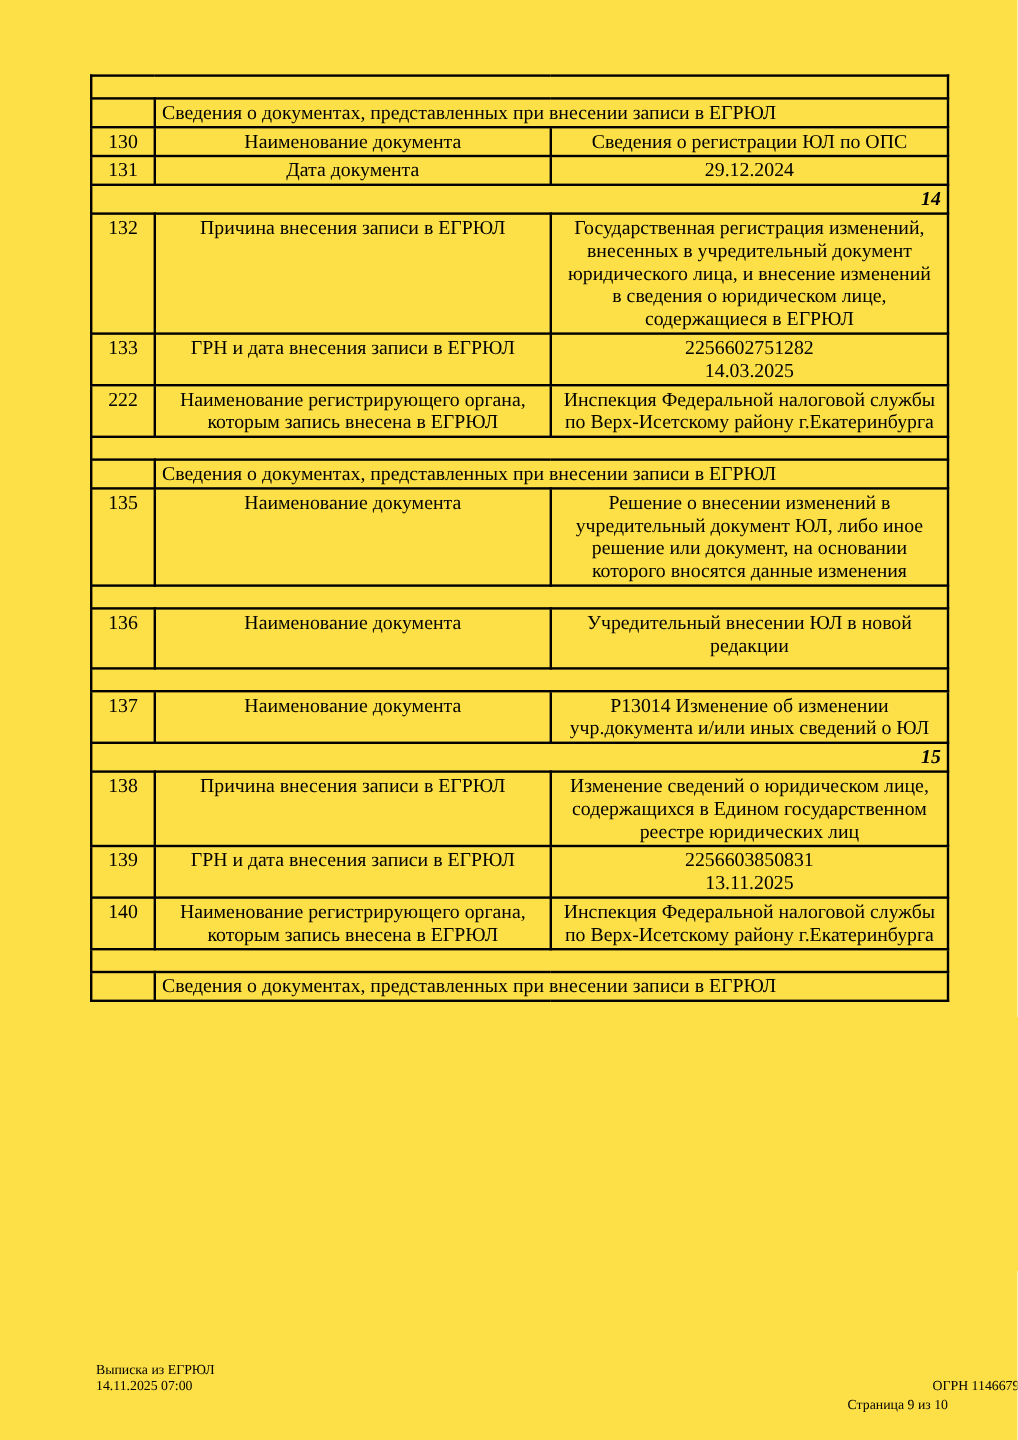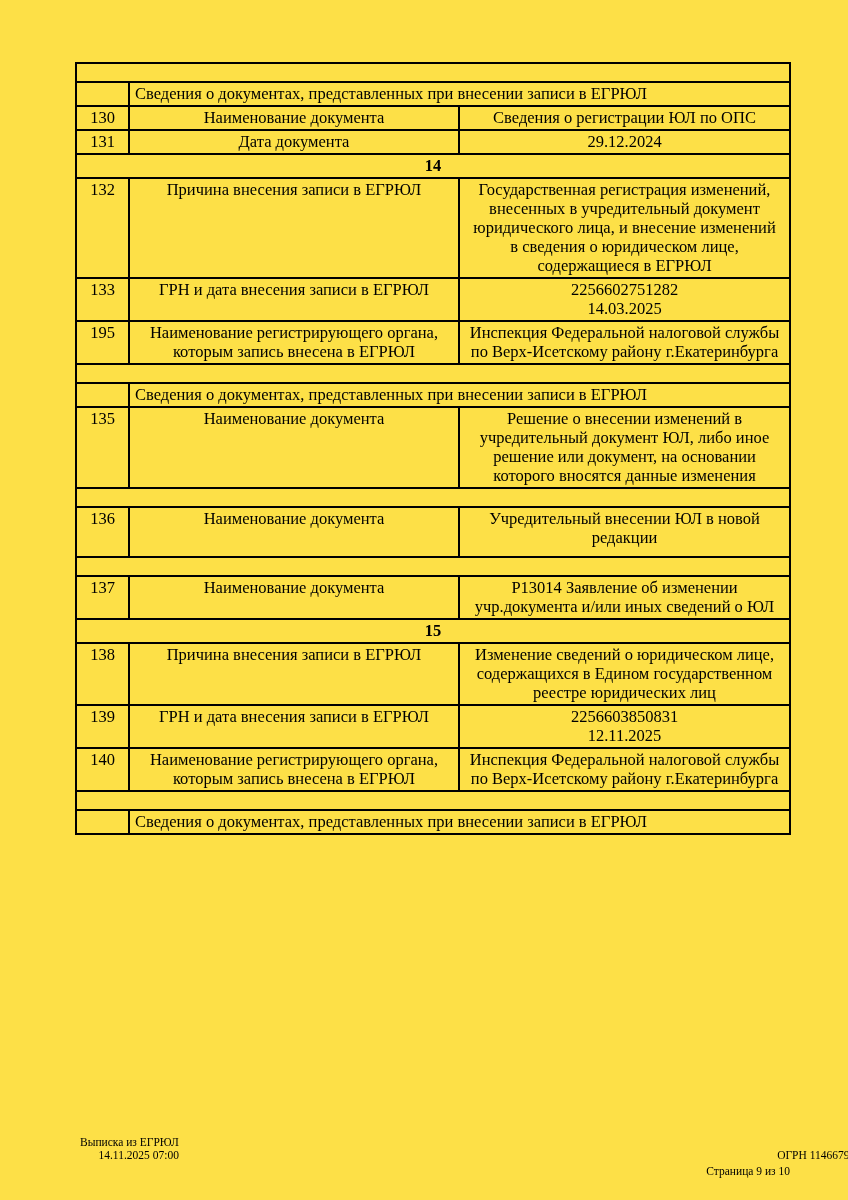--- a/index.html
+++ b/index.html
@@ -39,37 +39,37 @@
   .doc-table td.label,
   .doc-table td.value {
     white-space: pre-line;
     text-align: center;
   }
   .doc-table tr.spacer td {
     height: 17px;
     padding: 0;
   }
   .doc-table td.divider {
-    text-align: center;
+    text-align: right;
     font-weight: bold;
+    font-style: italic;
   }
   .footer {
     position: absolute;
     left: 0;
     top: 1136px;
     width: 848px;
     height: 30px;
     font-size: 11.5px;
     line-height: 13px;
   }
   .footer-left {
     position: absolute;
     left: 80px;
     top: 0;
-    text-align: right;
   }
   .footer-center {
     position: absolute;
     left: 0;
     top: 13px;
     width: 100%;
     text-align: right;
     padding-left: 36px;
   }
   .footer-right {
@@ -119,21 +119,21 @@
 в сведения о юридическом лице,
 содержащиеся в ЕГРЮЛ</td>
         </tr>
         <tr>
           <td class="num">133</td>
           <td class="label">ГРН и дата внесения записи в ЕГРЮЛ</td>
           <td class="value">2256602751282
 14.03.2025</td>
         </tr>
         <tr>
-          <td class="num">195</td>
+          <td class="num">222</td>
           <td class="label">Наименование регистрирующего органа,
 которым запись внесена в ЕГРЮЛ</td>
           <td class="value">Инспекция Федеральной налоговой службы
 по Верх-Исетскому району г.Екатеринбурга</td>
         </tr>
         <tr class="spacer">
           <td colspan="3"></td>
         </tr>
         <tr>
           <td class="num"></td>
@@ -155,38 +155,38 @@
           <td class="label">Наименование документа</td>
           <td class="value">Учредительный внесении ЮЛ в новой
 редакции</td>
         </tr>
         <tr class="spacer">
           <td colspan="3"></td>
         </tr>
         <tr>
           <td class="num">137</td>
           <td class="label">Наименование документа</td>
-          <td class="value">Р13014 Заявление об изменении
+          <td class="value">Р13014 Изменение об изменении
 учр.документа и/или иных сведений о ЮЛ</td>
         </tr>
         <tr>
           <td colspan="3" class="divider">15</td>
         </tr>
         <tr>
           <td class="num">138</td>
           <td class="label">Причина внесения записи в ЕГРЮЛ</td>
           <td class="value">Изменение сведений о юридическом лице,
 содержащихся в Едином государственном
 реестре юридических лиц</td>
         </tr>
         <tr>
           <td class="num">139</td>
           <td class="label">ГРН и дата внесения записи в ЕГРЮЛ</td>
           <td class="value">2256603850831
-12.11.2025</td>
+13.11.2025</td>
         </tr>
         <tr>
           <td class="num">140</td>
           <td class="label">Наименование регистрирующего органа,
 которым запись внесена в ЕГРЮЛ</td>
           <td class="value">Инспекция Федеральной налоговой службы
 по Верх-Исетскому району г.Екатеринбурга</td>
         </tr>
         <tr class="spacer">
           <td colspan="3"></td>

